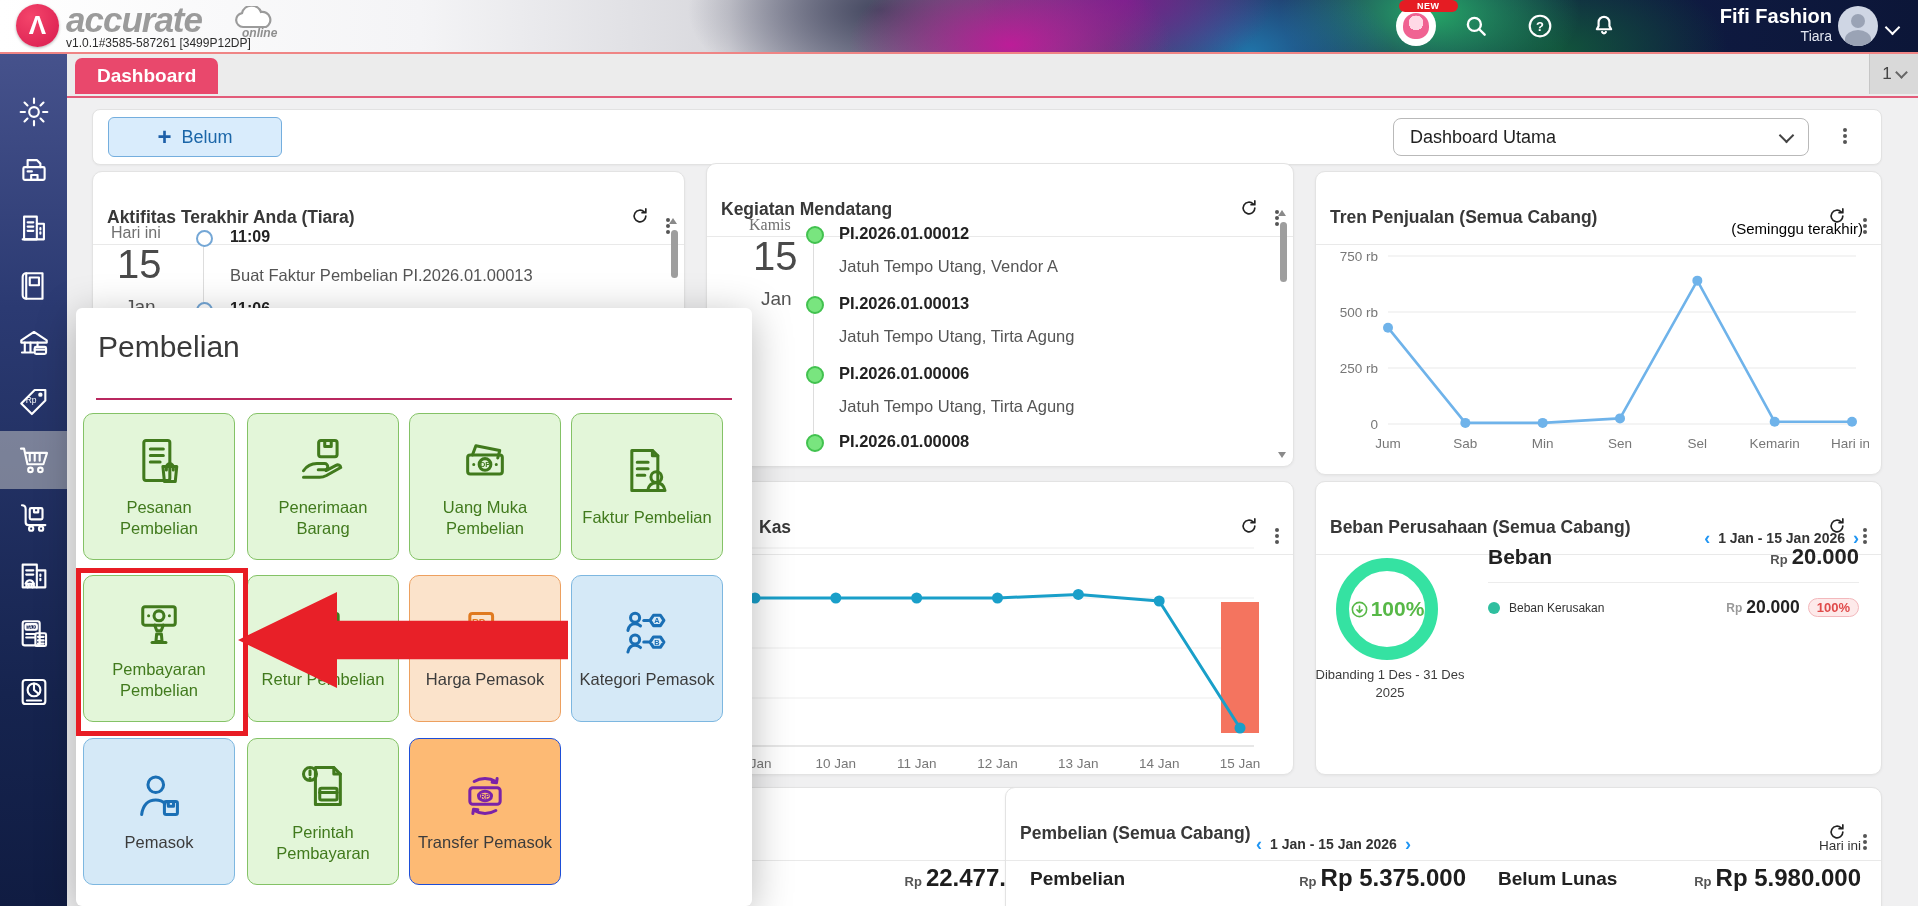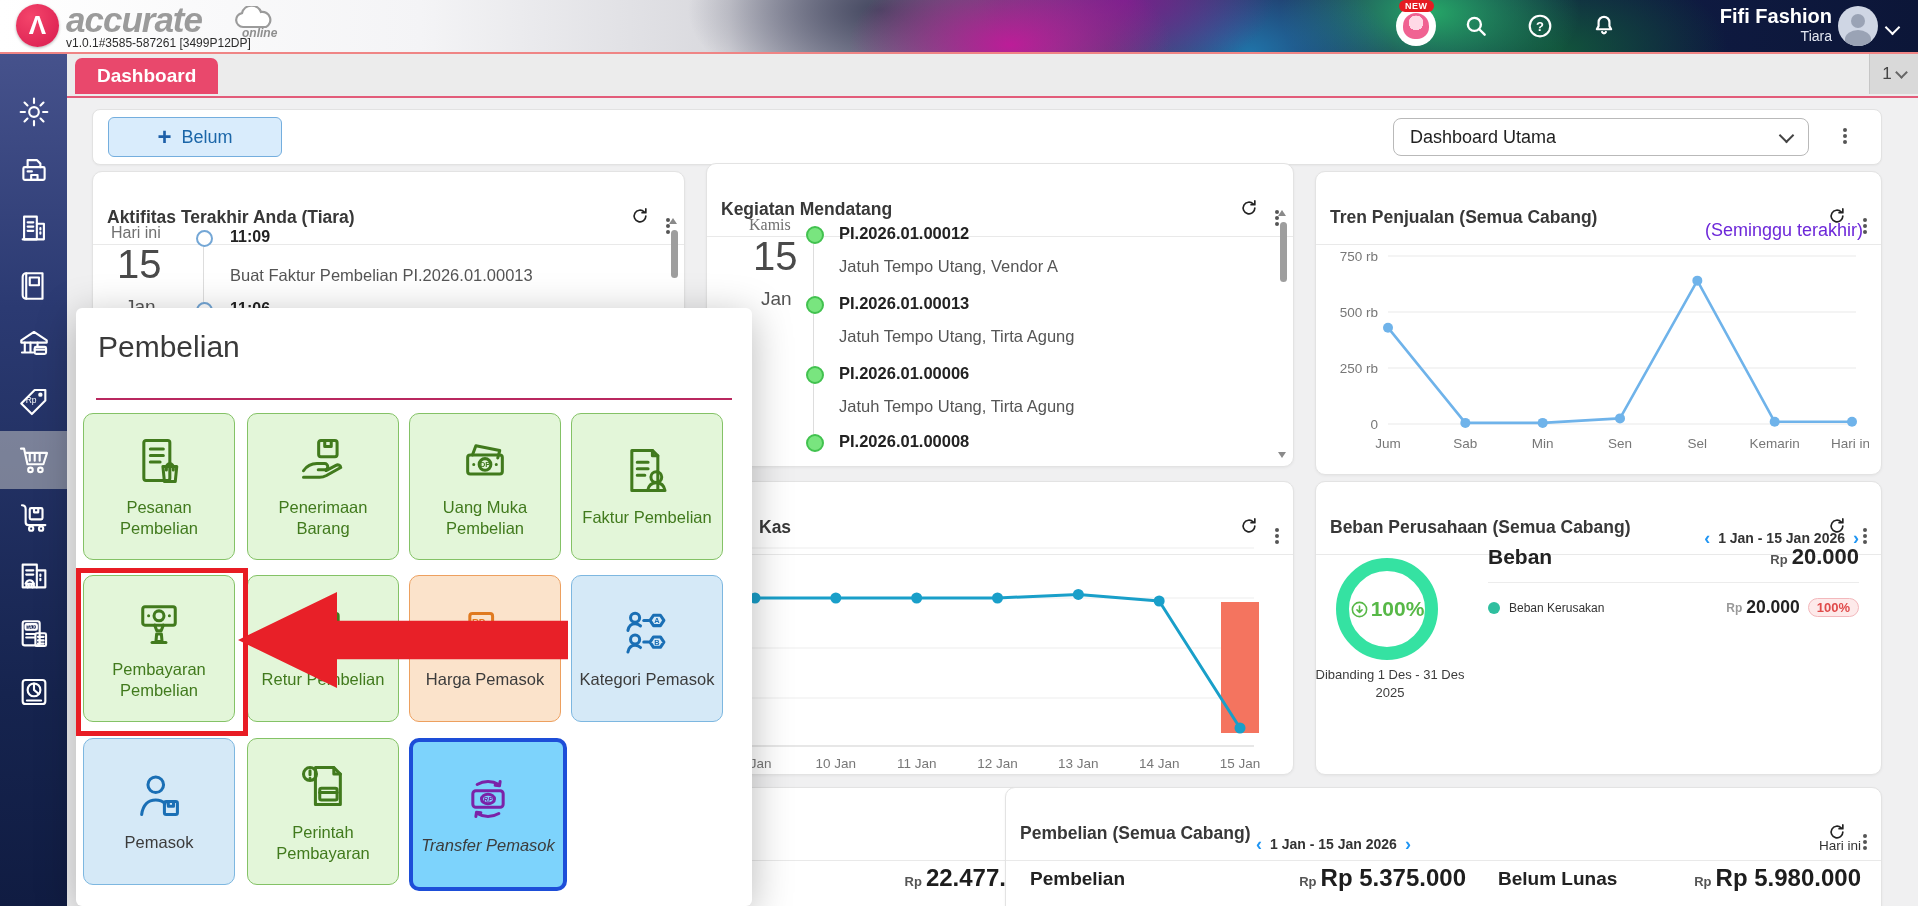--- a/index.html
+++ b/index.html
@@ -21,21 +21,21 @@
     background:radial-gradient(circle at 35% 30%,#f4456b,#d81b4e);display:flex;align-items:center;justify-content:center;
     color:#fff;font-size:26px;font-weight:bold;box-shadow:0 1px 3px rgba(0,0,0,.3);}
   .brand{position:absolute;left:66px;top:0px;font-size:35px;font-style:italic;font-weight:bold;color:#9b9b9b;letter-spacing:-1px;}
   .cloud{position:absolute;left:232px;top:6px;width:44px;height:26px;}
   .brand-sub{position:absolute;left:242px;top:26px;font-size:12px;font-style:italic;font-weight:bold;color:#8f8f8f;}
   .version{position:absolute;left:66px;top:36px;font-size:12px;color:#2b2b2b;}
   .mascot{position:absolute;left:1396px;top:6px;width:40px;height:40px;border-radius:50%;background:#fff;
     display:flex;align-items:center;justify-content:center;overflow:visible;}
   .mascot .blob{width:26px;height:26px;border-radius:50% 50% 45% 45%;background:radial-gradient(circle at 50% 38%,#ffd9e6 35%,#f06292 36%);}
   .new-pill{position:absolute;left:3px;top:-6px;background:#e51c23;color:#fff;font-size:9px;font-weight:bold;
-    padding:1px 6px;border-radius:7px;letter-spacing:.5px;}
+    padding:1px 18px;border-radius:7px;letter-spacing:.5px;}
   .tb-icon{position:absolute;top:10px;width:32px;height:32px;display:flex;align-items:center;justify-content:center;}
   .company{position:absolute;right:86px;top:5px;width:220px;text-align:right;color:#fff;font-size:20px;font-weight:bold;}
   .username{position:absolute;right:86px;top:28px;width:220px;text-align:right;color:#e3e7f2;font-size:14px;}
   .avatar{position:absolute;right:40px;top:6px;width:40px;height:40px;border-radius:50%;background:#cfd6e4;overflow:hidden;}
   .avatar .head{position:absolute;left:13px;top:8px;width:14px;height:14px;border-radius:50%;background:#9aa3b5;}
   .avatar .body{position:absolute;left:7px;top:24px;width:26px;height:18px;border-radius:50% 50% 0 0;background:#9aa3b5;}
   .tb-chev{position:absolute;right:20px;top:22px;width:9px;height:9px;border-right:2px solid #fff;border-bottom:2px solid #fff;transform:rotate(45deg);}
 
   
   .sidebar{position:absolute;left:0;top:52px;width:67px;height:854px;z-index:30;
@@ -86,21 +86,21 @@
   .tl-dot-green{position:absolute;width:14px;height:14px;border-radius:50%;border:2px solid #42c24f;background:#79e57f;}
   .tl-time{position:absolute;font-size:16px;font-weight:bold;color:#222;}
   .tl-text{position:absolute;font-size:16.5px;color:#555;}
   .ev-doc{position:absolute;font-size:16.5px;font-weight:bold;color:#222;}
   .ev-desc{position:absolute;font-size:16.5px;color:#555;}
 
   .vthumb{position:absolute;width:7px;border-radius:4px;background:#9e9e9e;}
   .tri-up{position:absolute;width:0;height:0;border-left:4px solid transparent;border-right:4px solid transparent;border-bottom:6px solid #8a8a8a;}
   .tri-down{position:absolute;width:0;height:0;border-left:4px solid transparent;border-right:4px solid transparent;border-top:6px solid #8a8a8a;}
 
-  .subtitle{position:absolute;right:18px;top:48px;font-size:18px;color:#6d28d9;}
+  .subtitle{position:absolute;right:18px;top:48px;font-size:15px;color:#000000;}
   .xlab{font-size:13.5px;fill:#777;}
 
   .daterange{position:absolute;display:flex;align-items:center;gap:8px;font-size:14px;font-weight:bold;color:#333;}
   .daterange .ar{color:#2196f3;font-size:18px;font-weight:bold;line-height:14px;cursor:pointer;}
   .period{position:absolute;font-size:13.5px;color:#333;}
 
   .donut{position:absolute;left:20px;top:76px;width:76px;height:76px;border:13px solid #35e2a2;border-radius:50%;
     display:flex;align-items:center;justify-content:center;gap:2px;}
   .donut svg{width:19px;height:19px;stroke:#57b847;fill:none;stroke-width:2;stroke-linecap:round;stroke-linejoin:round;}
   .donut .pct{color:#57b847;font-size:21px;font-weight:bold;}
@@ -130,21 +130,21 @@
   .tile{position:absolute;width:150px;height:145px;border-radius:10px;display:flex;flex-direction:column;
     align-items:center;justify-content:center;gap:10px;cursor:pointer;text-align:center;}
   .tile svg{width:52px;height:52px;fill:none;stroke:currentColor;stroke-width:1.4;stroke-linecap:round;stroke-linejoin:round;}
   .tile svg text{stroke:none;fill:currentColor;font-weight:bold;}
   .tlabel{font-size:16.5px;line-height:1.25;padding:0 4px;}
   .tile.green{background:#e3f6d9;border:1px solid #84c266;color:#417a1d;}
   .tile.orange{background:#fbe3cb;border:1px solid #eda05f;color:#e07a1f;}
   .tile.orange .tlabel{color:#3c3c3c;}
   .tile.blue{background:#d5e9f7;border:1px solid #7db7e0;color:#1a6fb5;}
   .tile.blue .tlabel{color:#3c3c3c;}
-  .tile.purple{background:#7dd3fc;border:4px solid #1d4ed8;color:#7b22a8;font-style:italic;}
+  .tile.purple{background:#fdba74;border:1px solid #1d4ed8;color:#7b22a8;}
   .tile.purple .tlabel{color:#3c3c3c;}
   .hl-box{position:absolute;left:0px;top:260px;width:162px;height:158px;border:5px solid #e81c24;z-index:64;pointer-events:none;}
   .red-arrow{position:absolute;left:162px;top:284px;width:330px;height:96px;background:#e82028;z-index:66;
     clip-path:polygon(0 50%,30% 0,30% 30%,100% 30%,100% 70%,30% 70%,30% 100%);}
 </style>
 </head>
 <body>
 
 <div class="screen">
 

